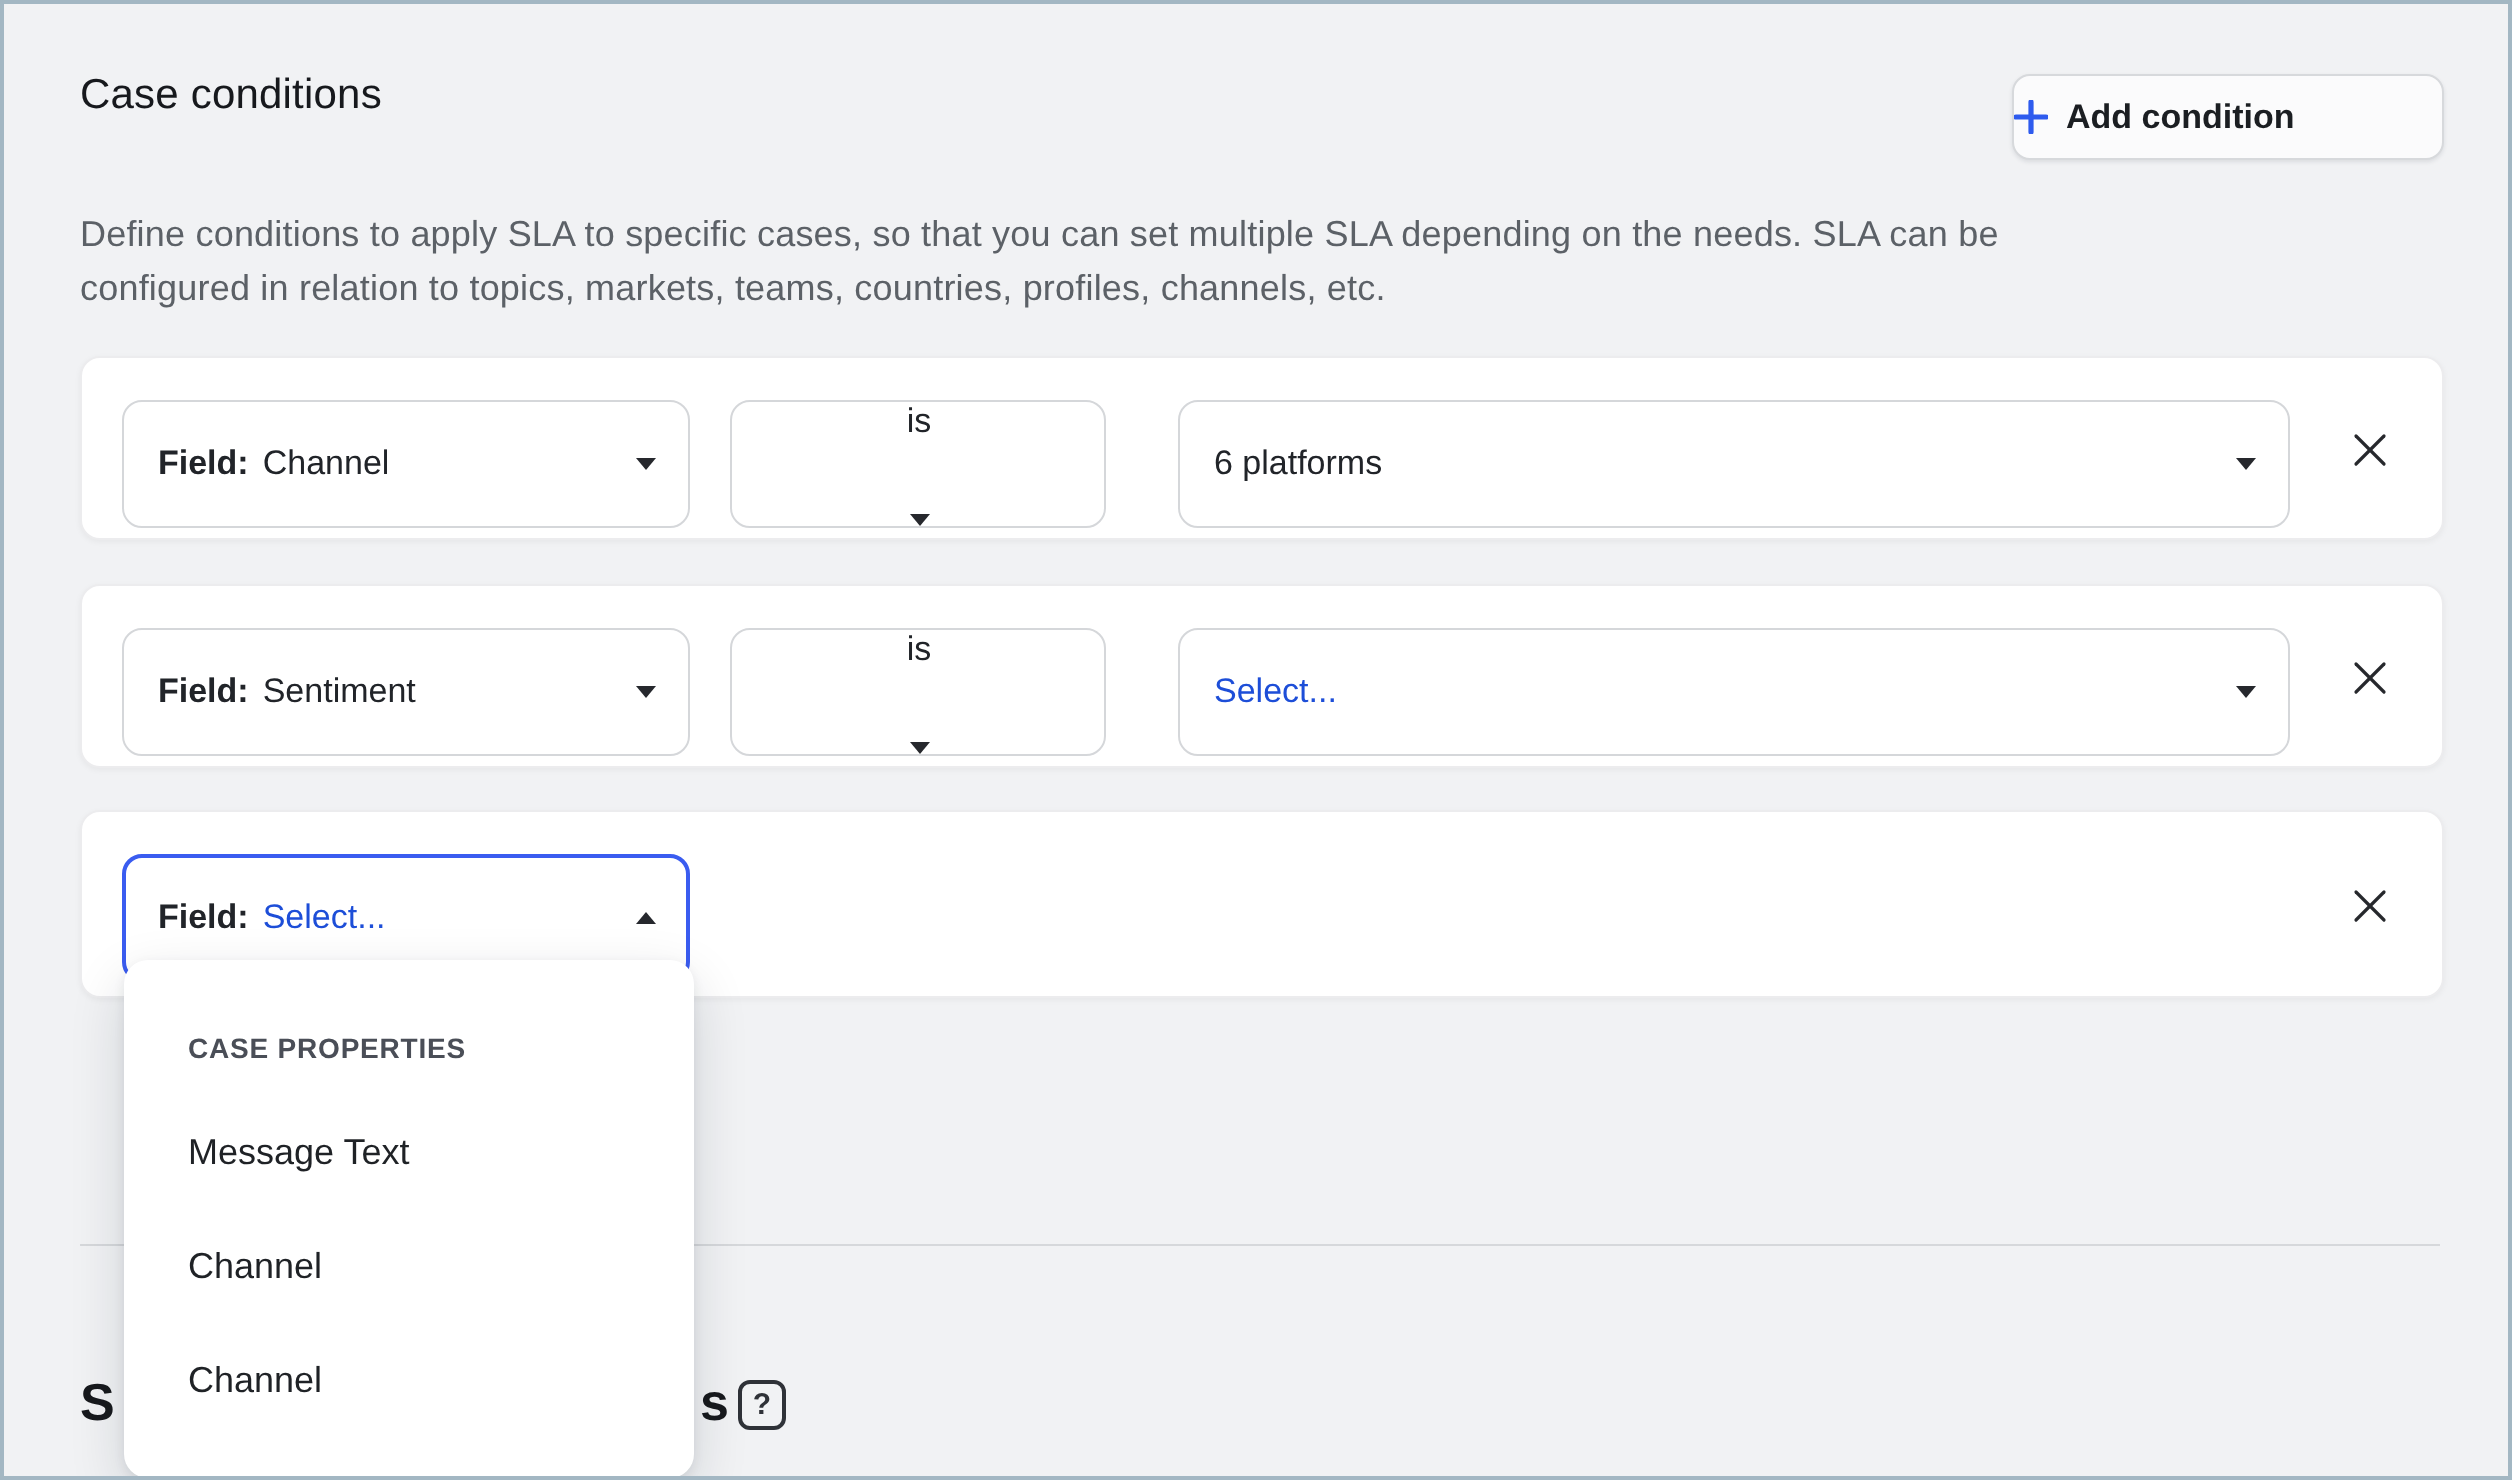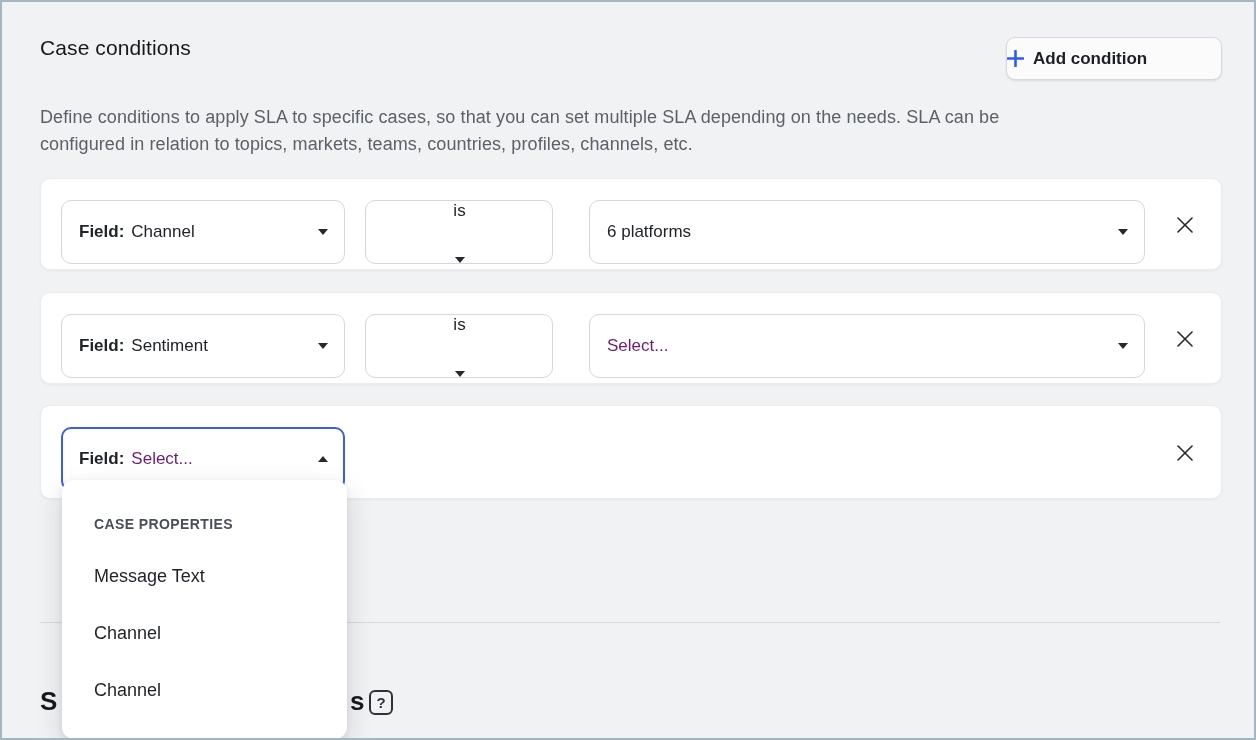--- a/index.html
+++ b/index.html
@@ -74,21 +74,21 @@
     display: flex;
     align-items: center;
     justify-content: space-between;
     padding: 0 16px 0 17px;
     cursor: pointer;
     font-size: 17px;
     color: #212429;
   }
   .select .pair { display: flex; align-items: center; gap: 7px; white-space: nowrap; }
   .select .lbl-bold { font-weight: 700; color: #212429; }
-  .select .placeholder { color: #701a75; }
+  .select .placeholder { color: #1d4ed8; }
   .select.focused { border: 2px solid #3a5cf0; padding: 0 15px 0 16px; }
 
   .caret-down {
     width: 0; height: 0;
     border-left: 5px solid transparent;
     border-right: 5px solid transparent;
     border-top: 6px solid #26282d;
   }
   .caret-up {
     width: 0; height: 0;

